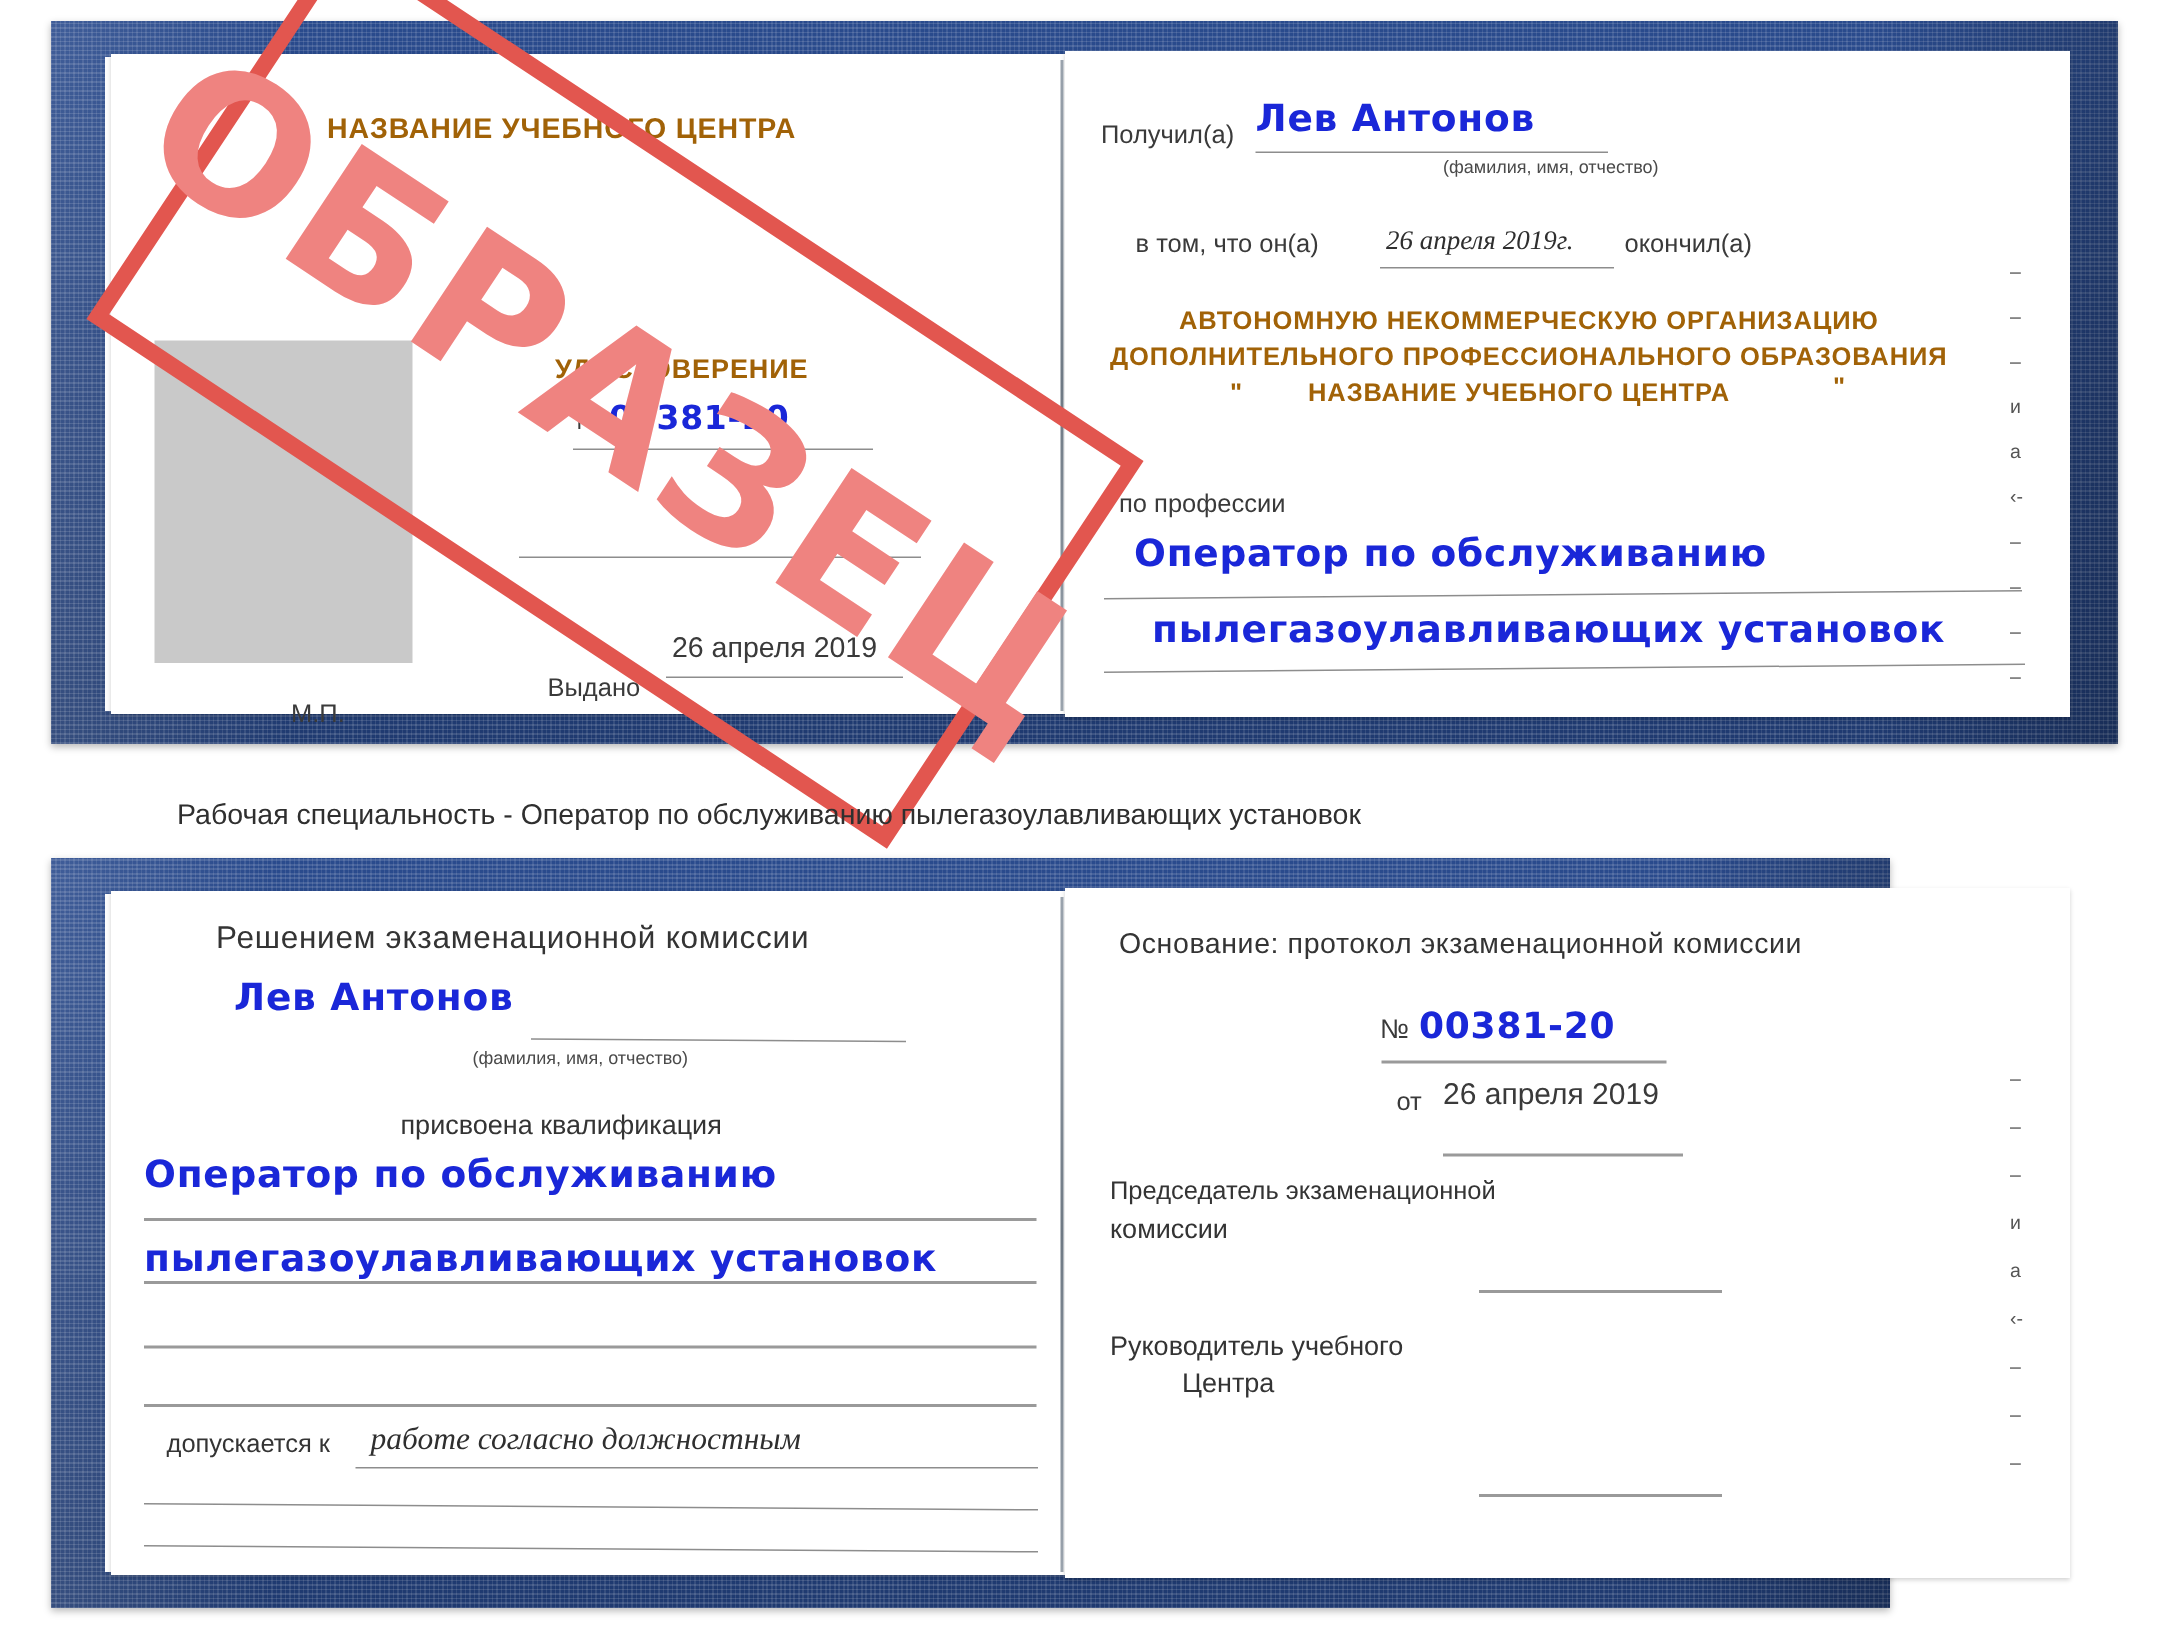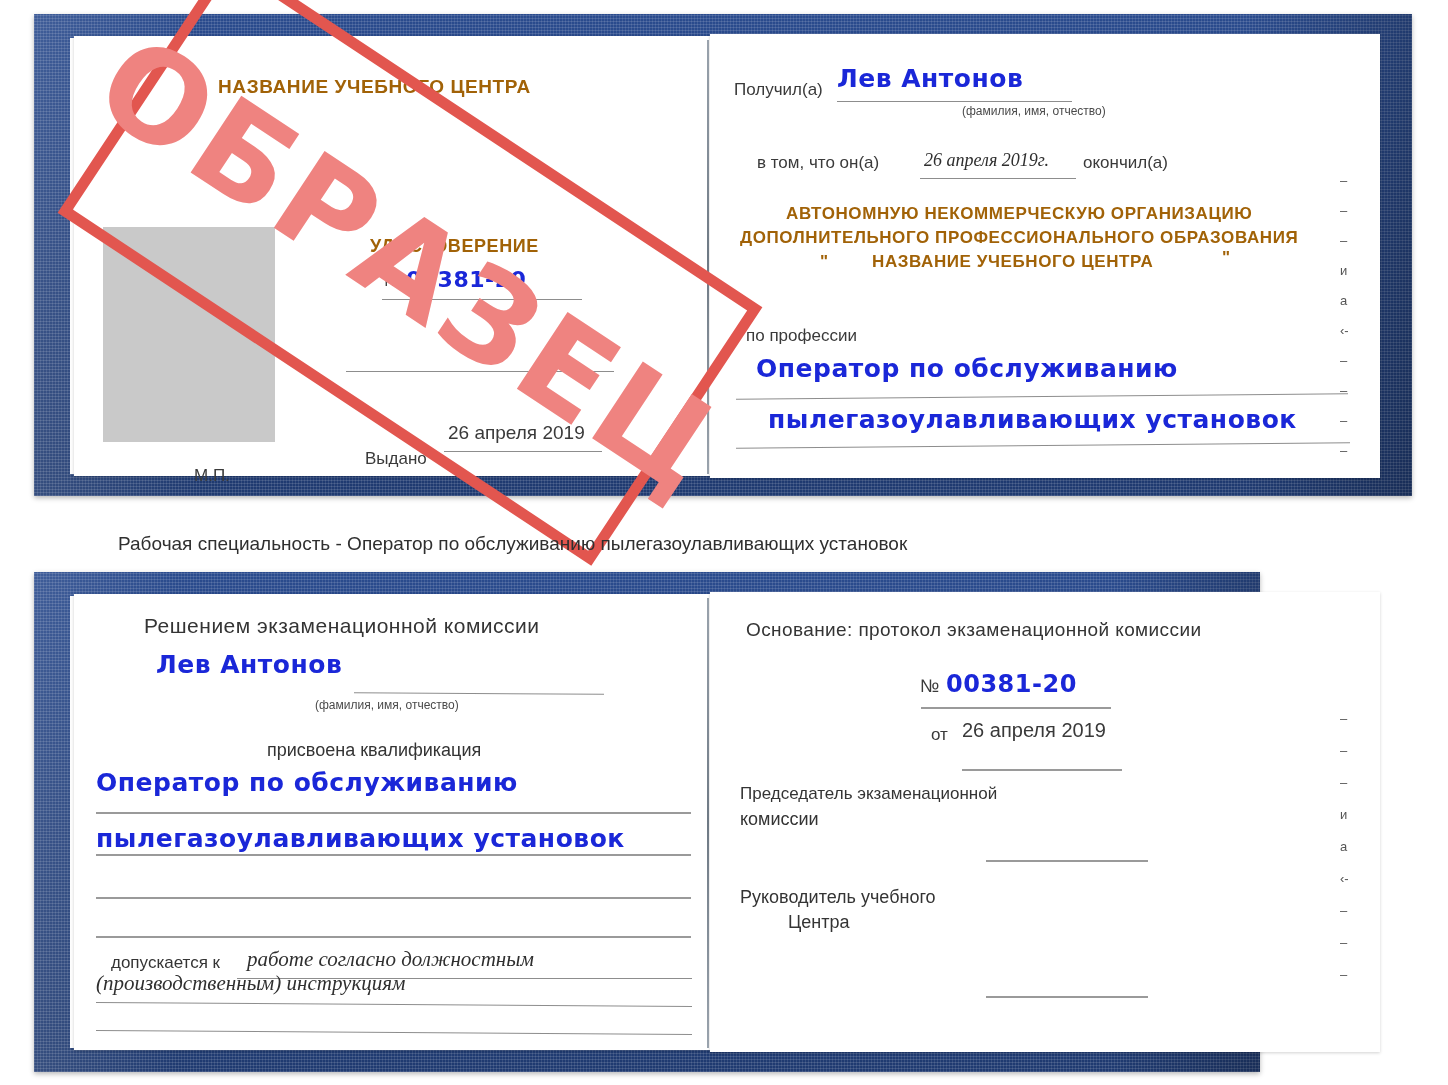--- a/index.html
+++ b/index.html
@@ -169,21 +169,20 @@
 
   <div class="t hand" style="left:62px;top:252px;font-size:25px;">пылегазоулавливающих установок</div>
   <div class="rule thick" style="left:62px;top:282px;width:595px;"></div>
 
   <div class="rule thick" style="left:62px;top:325px;width:595px;"></div>
   <div class="rule thick" style="left:62px;top:364px;width:595px;"></div>
 
   <div class="t" style="left:77px;top:381px;font-size:17px;color:#343434;">допускается к</div>
   <div class="t ital" style="left:213px;top:375px;font-size:21px;">работе согласно должностным</div>
   <div class="rule" style="left:203px;top:406px;width:455px;"></div>
-  <div class="t ital" style="left:62px;top:399px;font-size:21px;">(производственным) инструкциям</div>
   <div class="rule" style="left:62px;top:432px;width:596px;transform:rotate(0.4deg);"></div>
   <div class="rule" style="left:62px;top:460px;width:596px;transform:rotate(0.4deg);"></div>
 
   <div class="t" style="left:712px;top:47px;font-size:19px;letter-spacing:.4px;color:#343434;">Основание: протокол экзаменационной комиссии</div>
 
   <div class="t" style="left:886px;top:104px;font-size:18px;color:#3a3a3a;">№</div>
   <div class="t hand" style="left:912px;top:98px;font-size:24px;">00381-20</div>
   <div class="rule thick" style="left:887px;top:135px;width:190px;"></div>
 
   <div class="t" style="left:897px;top:153px;font-size:17px;color:#3a3a3a;">от</div>

